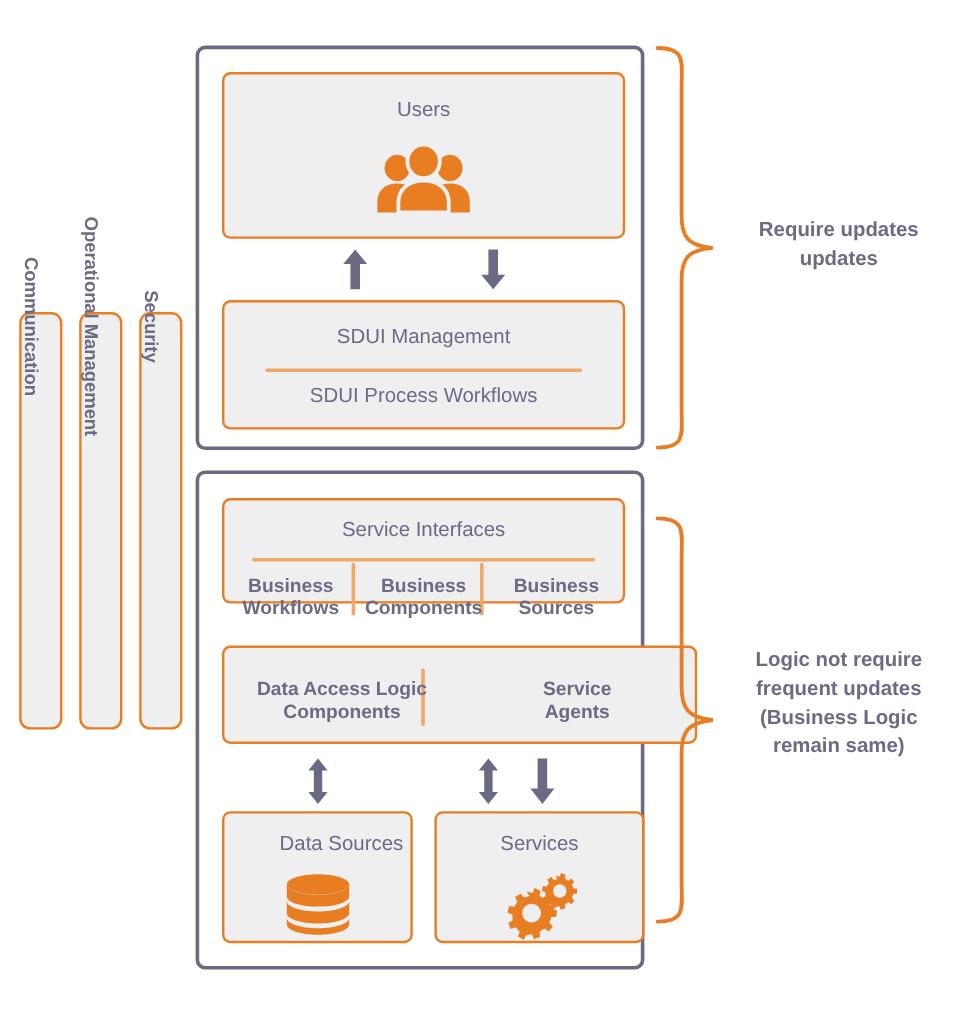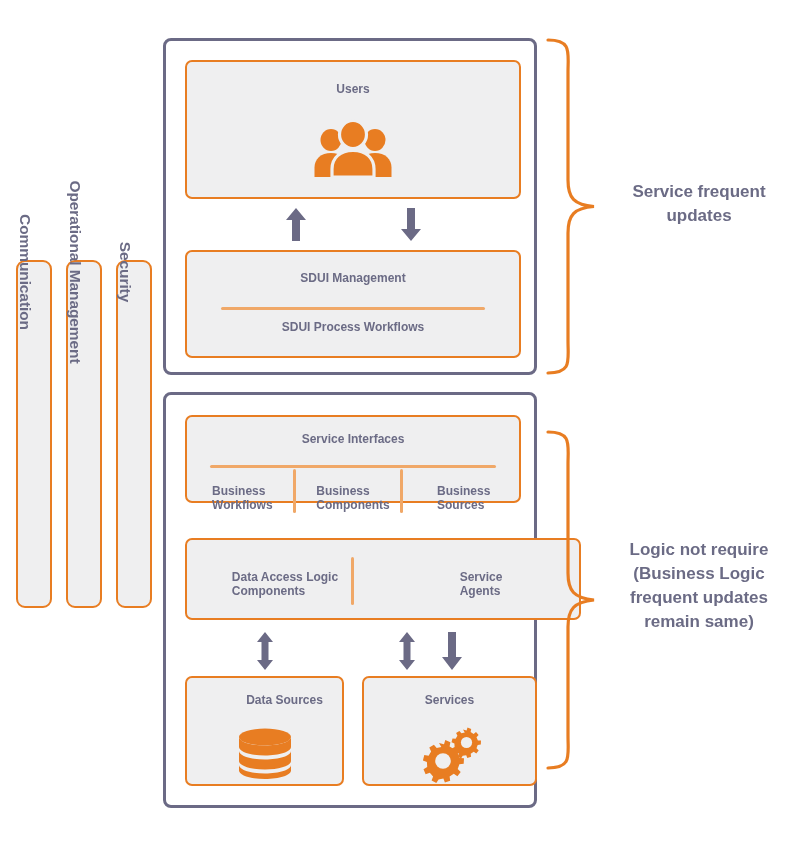--- a/index.html
+++ b/index.html
@@ -44,27 +44,28 @@
     position:absolute;
     background:#EFEFF0;
     border:2.5px solid #E87D22;
     border-radius:7px;
     box-sizing:border-box;
   }
   .btitle{
     position:absolute;left:0;right:0;
     text-align:center;
     color:#6B6B85;
-    font-size:12px;
+    font-size:17px;
+    font-weight:normal;
+  }
+  .btxt{
+    color:#6B6B85;
+    font-size:16px;
     font-weight:bold;
-  }
-  .btxt{
-    color:#6B6B85;
-    font-size:12px;
-    font-weight:bold;
+    text-align:center;
     line-height:1.16;
     margin-top:12px;
   }
 
   
   .hrule{
     position:absolute;
     height:2.5px;
     background:#F0A868;
     border-radius:2px;
@@ -246,31 +247,31 @@
   </div>
 
   <div class="brace" style="left:546px;top:38px;">
     <svg width="52" height="337" viewBox="0 0 52 337">
       <path d="M2 2 C26 2 22 14 22 34 L22 142 C22 160 28 167 48 168.5
                C28 170 22 177 22 195 L22 303 C22 323 26 335 2 335" fill="none" stroke="#E87D22" stroke-width="3.2" stroke-linecap="round"></path>
     </svg>
   </div>
 
   <div class="annot" style="left:606px;top:180px;width:186px;">
-    <div>Service frequent</div>
+    <div>Require updates</div>
     <div>updates</div>
   </div>
 
   <div class="brace" style="left:546px;top:430px;">
     <svg width="52" height="340" viewBox="0 0 52 340">
       <path d="M2 2 C26 2 22 14 22 34 L22 143 C22 161 28 168 48 170
                C28 172 22 179 22 197 L22 306 C22 326 26 338 2 338" fill="none" stroke="#E87D22" stroke-width="3.2" stroke-linecap="round"></path>
     </svg>
   </div>
 
   <div class="annot" style="left:606px;top:538px;width:186px;">
     <div>Logic not require</div>
+    <div>frequent updates</div>
     <div>(Business Logic</div>
-    <div>frequent updates</div>
     <div>remain same)</div>
   </div>
 
 </div>
 
 </body></html>

